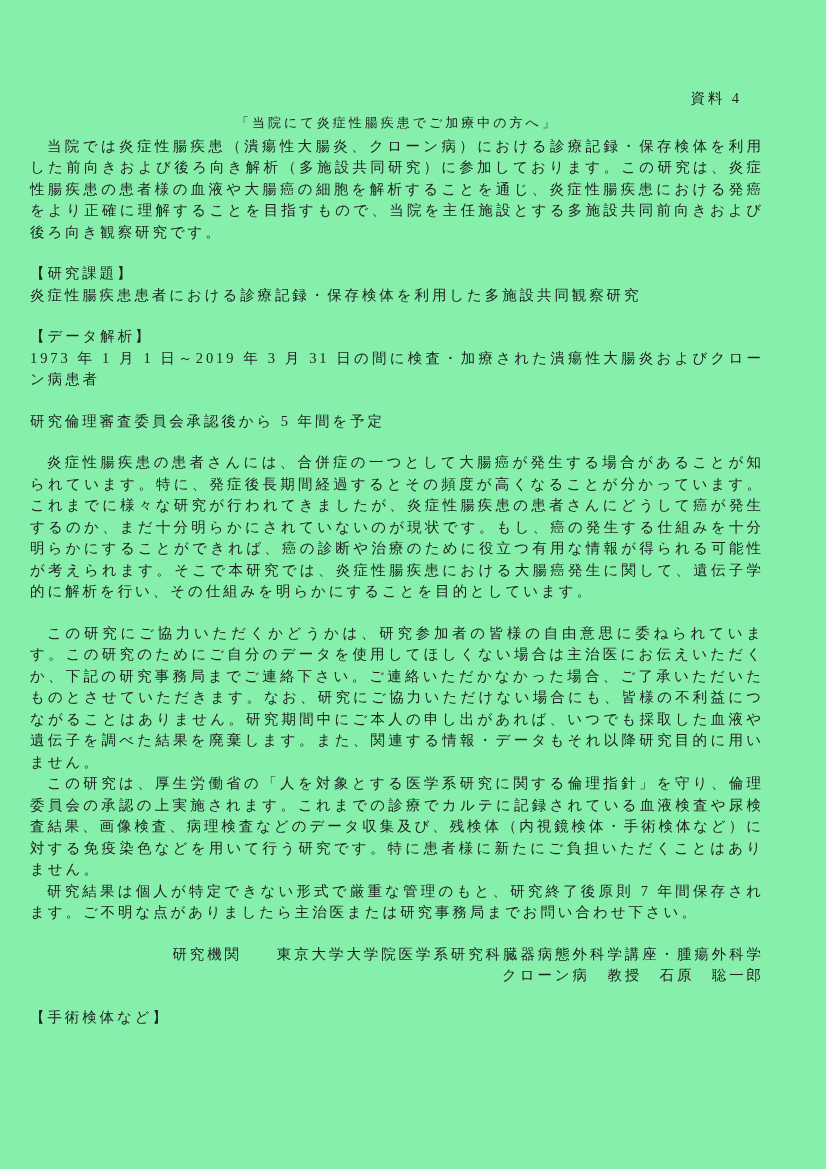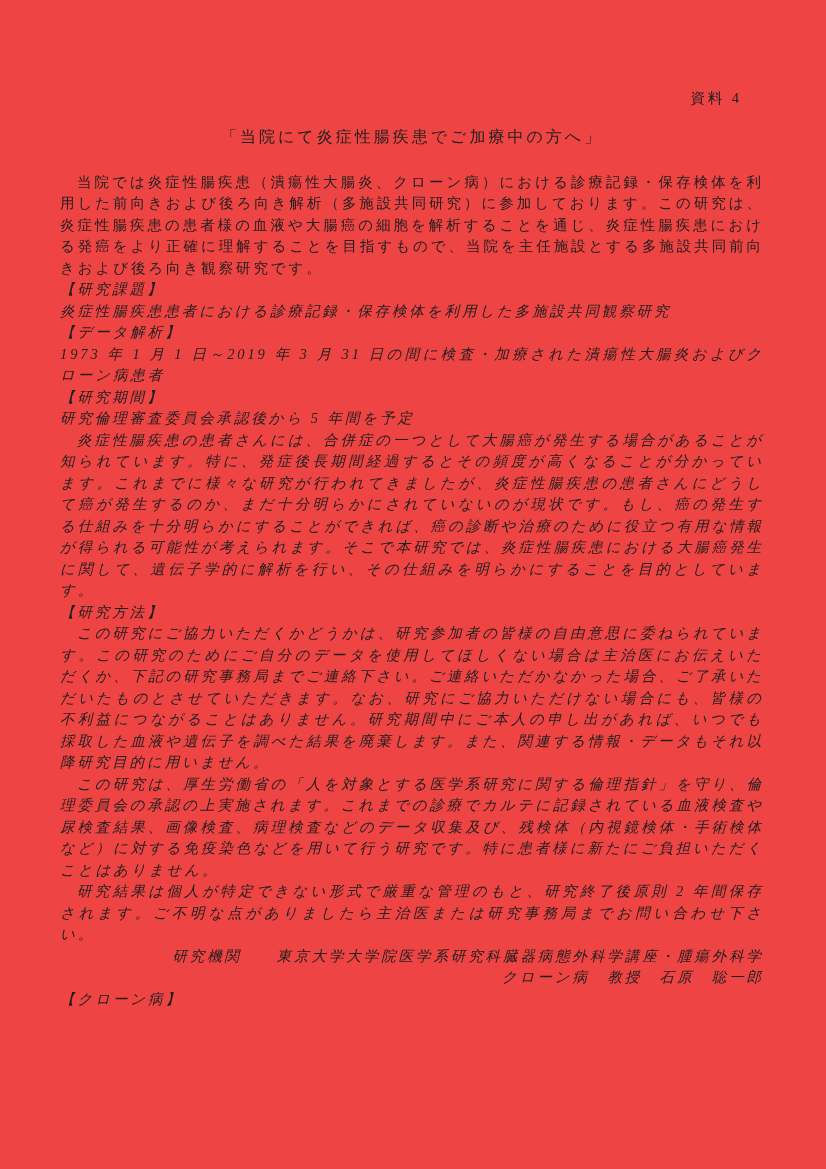--- a/index.html
+++ b/index.html
@@ -5,54 +5,51 @@
   html, body {
     margin: 0;
     padding: 0;
     background: #ffffff;
   }
   .page {
     position: relative;
     width: 826px;
     height: 1169px;
     margin: 0 auto;
-    background: #ef4444;
+    background: #86efac;
     color: #1f1f1f;
     font-family: "Liberation Serif", "DejaVu Serif", serif;
     font-size: 14.5px;
     line-height: 21.5px;
     letter-spacing: 2.9px;
     box-sizing: border-box;
-    padding: 88px 62px 40px 60px;
+    padding: 88px 62px 40px 30px;
     overflow: hidden;
   }
   .doc-label {
     text-align: right;
     padding-right: 22px;
   }
   .doc-title {
-    margin-top: 14px;
     text-align: center;
-    font-size: 16px;
+    font-size: 13px;
     line-height: 26px;
     letter-spacing: 3px;
   }
   .intro {
-    margin-top: 22px;
   }
   p {
     margin: 0;
     text-align: justify;
   }
   .indent {
     text-indent: 17px;
   }
   .section {
-    margin-top: 0;
-    font-style: italic;
+    margin-top: 20px;
   }
   .section-heading {
     margin: 0;
     font-weight: normal;
     font-size: 14.5px;
     line-height: 21.5px;
   }
   .inst-line {
     padding-left: 30px;
     text-align: right;
@@ -73,37 +70,35 @@
     <h2 class="section-heading">【研究課題】</h2>
     <p>炎症性腸疾患患者における診療記録・保存検体を利用した多施設共同観察研究</p>
   </div>
 
   <div class="section">
     <h2 class="section-heading">【データ解析】</h2>
     <p>1973 年 1 月 1 日～2019 年 3 月 31 日の間に検査・加療された潰瘍性大腸炎およびクローン病患者</p>
   </div>
 
   <div class="section">
-    <h2 class="section-heading">【研究期間】</h2>
     <p>研究倫理審査委員会承認後から 5 年間を予定</p>
   </div>
 
   <div class="section">
     <p class="indent">炎症性腸疾患の患者さんには、合併症の一つとして大腸癌が発生する場合があることが知られています。特に、発症後長期間経過するとその頻度が高くなることが分かっています。これまでに様々な研究が行われてきましたが、炎症性腸疾患の患者さんにどうして癌が発生するのか、まだ十分明らかにされていないのが現状です。もし、癌の発生する仕組みを十分明らかにすることができれば、癌の診断や治療のために役立つ有用な情報が得られる可能性が考えられます。そこで本研究では、炎症性腸疾患における大腸癌発生に関して、遺伝子学的に解析を行い、その仕組みを明らかにすることを目的としています。</p>
   </div>
 
   <div class="section">
-    <h2 class="section-heading">【研究方法】</h2>
     <p class="indent">この研究にご協力いただくかどうかは、研究参加者の皆様の自由意思に委ねられています。この研究のためにご自分のデータを使用してほしくない場合は主治医にお伝えいただくか、下記の研究事務局までご連絡下さい。ご連絡いただかなかった場合、ご了承いただいたものとさせていただきます。なお、研究にご協力いただけない場合にも、皆様の不利益につながることはありません。研究期間中にご本人の申し出があれば、いつでも採取した血液や遺伝子を調べた結果を廃棄します。また、関連する情報・データもそれ以降研究目的に用いません。</p>
     <p class="indent">この研究は、厚生労働省の「人を対象とする医学系研究に関する倫理指針」を守り、倫理委員会の承認の上実施されます。これまでの診療でカルテに記録されている血液検査や尿検査結果、画像検査、病理検査などのデータ収集及び、残検体（内視鏡検体・手術検体など）に対する免疫染色などを用いて行う研究です。特に患者様に新たにご負担いただくことはありません。</p>
-    <p class="indent">研究結果は個人が特定できない形式で厳重な管理のもと、研究終了後原則 2 年間保存されます。ご不明な点がありましたら主治医または研究事務局までお問い合わせ下さい。</p>
+    <p class="indent">研究結果は個人が特定できない形式で厳重な管理のもと、研究終了後原則 7 年間保存されます。ご不明な点がありましたら主治医または研究事務局までお問い合わせ下さい。</p>
   </div>
 
   <div class="section">
     <p class="inst-line">研究機関　　東京大学大学院医学系研究科臓器病態外科学講座・腫瘍外科学</p>
     <p class="inst-line">クローン病　教授　石原　聡一郎</p>
   </div>
 
   <div class="section">
-    <h2 class="section-heading">【クローン病】</h2>
+    <h2 class="section-heading">【手術検体など】</h2>
   </div>
 
 </div>
 
 </body></html>

